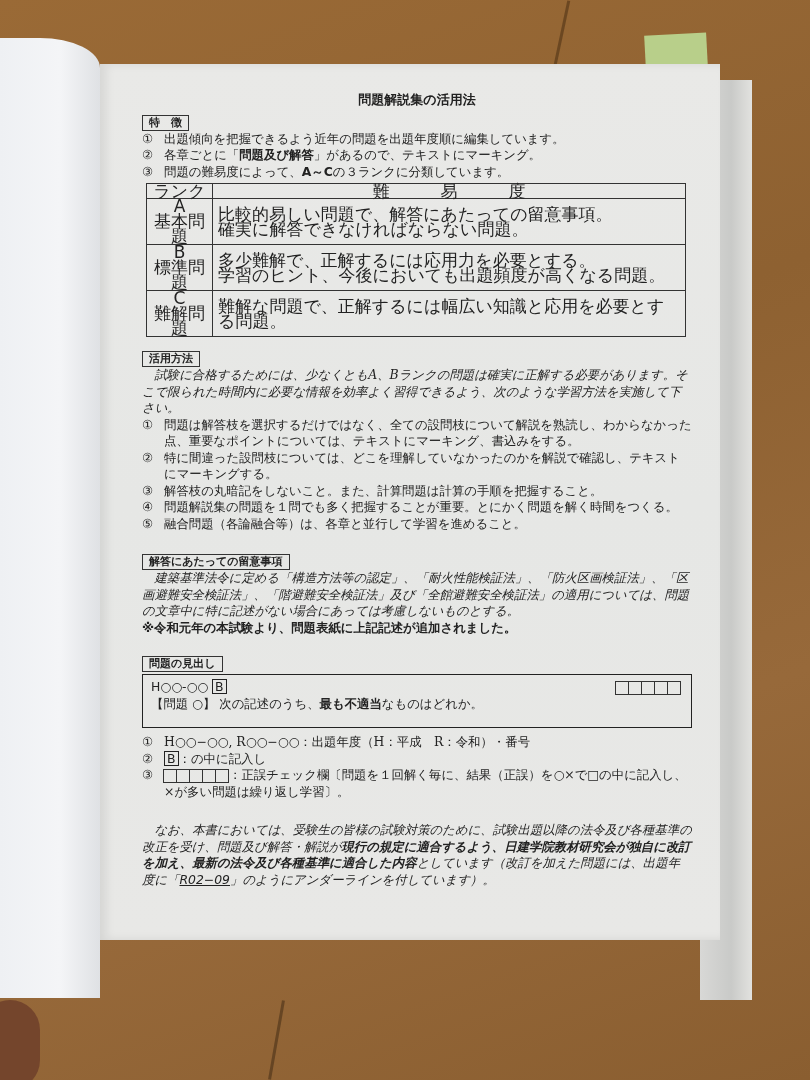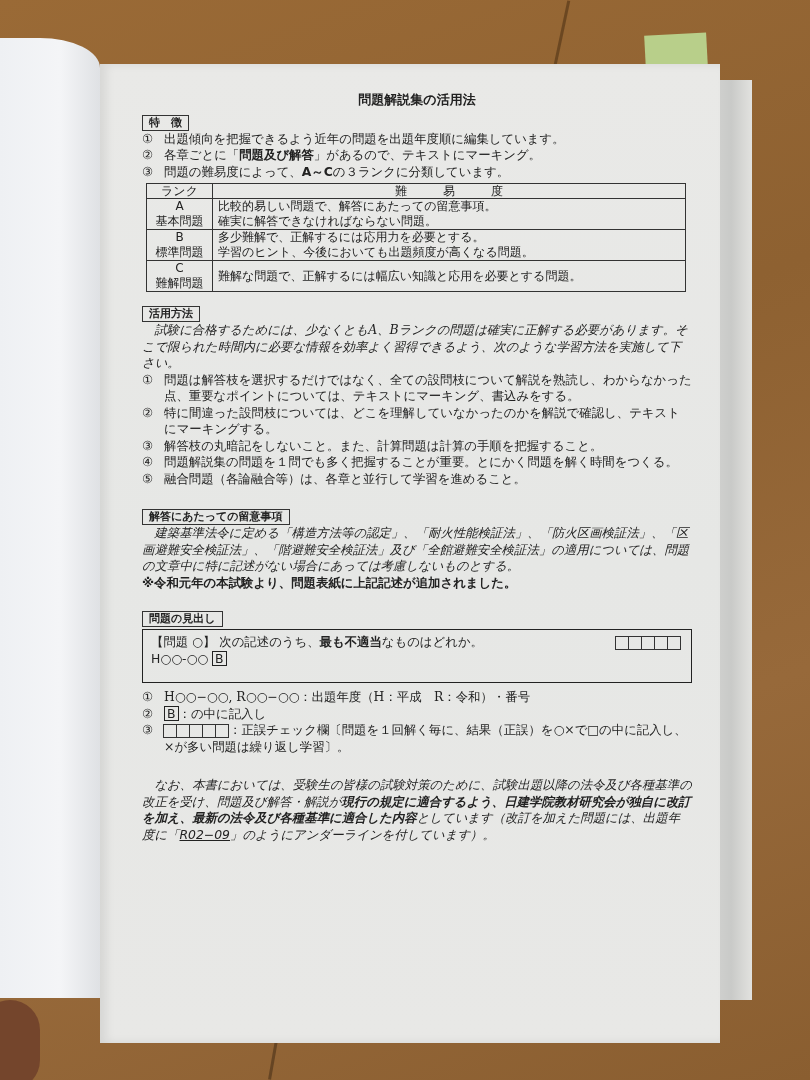--- a/index.html
+++ b/index.html
@@ -16,32 +16,32 @@
     position:absolute; left:0; top:38px; width:100px; height:960px;
     background: linear-gradient(90deg, #eef0f3 0%, #f4f5f7 60%, #dfe1e4 100%);
     border-top-right-radius: 60px 30px;
   }
   .finger { position:absolute; left:-20px; top:1000px; width:60px; height:90px; background:#6e3f2a; border-radius:30px; opacity:.85; }
   .page-edge {
     position:absolute; left:700px; top:80px; width:52px; height:920px;
     background: linear-gradient(90deg, #d8d8d6, #c9cac8 60%, #e2e2df);
   }
   .page {
-    position:absolute; left:100px; top:64px; width:620px; height:979px;
+    position:absolute; left:100px; top:64px; width:620px; height:876px;
     background: linear-gradient(180deg, #e9e9e7 0%, #e6e7e5 50%, #e8e8e6 100%);
     box-shadow: inset 6px 0 10px rgba(0,0,0,.08);
   }
   .content { position:absolute; left:42px; top:28px; width:550px; font-size:12.4px; line-height:16.5px; }
   .title { text-align:center; font-weight:bold; font-family:"DejaVu Sans","Liberation Sans",sans-serif; font-size:13px; margin-bottom:4px; }
   .sec-label { display:inline-block; border:1px solid #333; padding:0 6px; font-family:"DejaVu Sans","Liberation Sans",sans-serif; font-size:11px; font-weight:bold; line-height:14px; margin-top:2px;}
   .item { display:flex; }
   .num { width:22px; flex:none; }
   .item .txt { flex:1; }
   b.g { font-family:"DejaVu Sans","Liberation Sans",sans-serif; }
-  table.rank { border-collapse:collapse; width:540px; margin:3px 0 0 4px; font-size:12px; line-height:15px;}
+  table.rank { border-collapse:collapse; width:540px; margin:3px 0 0 4px; font-size:17px; line-height:15px;}
   table.rank td, table.rank th { border:1px solid #333; padding:0 5px; }
   table.rank th { font-weight:normal; line-height:14px; }
   table.rank td.rk { text-align:center; width:55px; }
   table.rank td.rk .l { font-family:"DejaVu Sans","Liberation Sans",sans-serif; }
   .gap { height:12px; }
   p.body { margin:0; text-indent:1em;font-style:italic; }
   .sample { border:1.5px solid #222; padding:4px 8px; margin:2px 0 6px 0; position:relative; height:44px;}
   .checkbox-row { position:absolute; right:10px; top:6px; display:flex; }
   .checkbox-row span { width:12px; height:12px; border:1px solid #333; margin-left:-1px; display:inline-block; }
   .bbox { display:inline-block; border:1px solid #222; padding:0 2px; font-family:"DejaVu Sans","Liberation Sans",sans-serif; line-height:13px; }
@@ -139,22 +139,22 @@
       </div>
 
     <div class="gap" style="height:20px"></div>
     <span class="sec-label">解答にあたっての留意事項</span>
     <p class="body">建築基準法令に定める「構造方法等の認定」、「耐火性能検証法」、「防火区画検証法」、「区画避難安全検証法」、「階避難安全検証法」及び「全館避難安全検証法」の適用については、問題の文章中に特に記述がない場合にあっては考慮しないものとする。</p>
     <div><b class="g">※令和元年の本試験より、問題表紙に上記記述が追加されました。</b></div>
 
     <div class="gap" style="height:18px"></div>
     <span class="sec-label">問題の見出し</span>
     <div class="sample">
+      <div><span class="mono">H○○-○○</span> <span class="bbox">B</span></div>
       <div><span>【問題 ○】</span> <span>次の記述のうち、</span><b class="g">最も不適当</b><span>なものはどれか。</span></div>
-      <div><span class="mono">H○○-○○</span> <span class="bbox">B</span></div>
       <div class="checkbox-row">
           <span></span>
           <span></span>
           <span></span>
           <span></span>
           <span></span>
         </div>
     </div>
     <div class="item">
         <span class="num">①</span>

